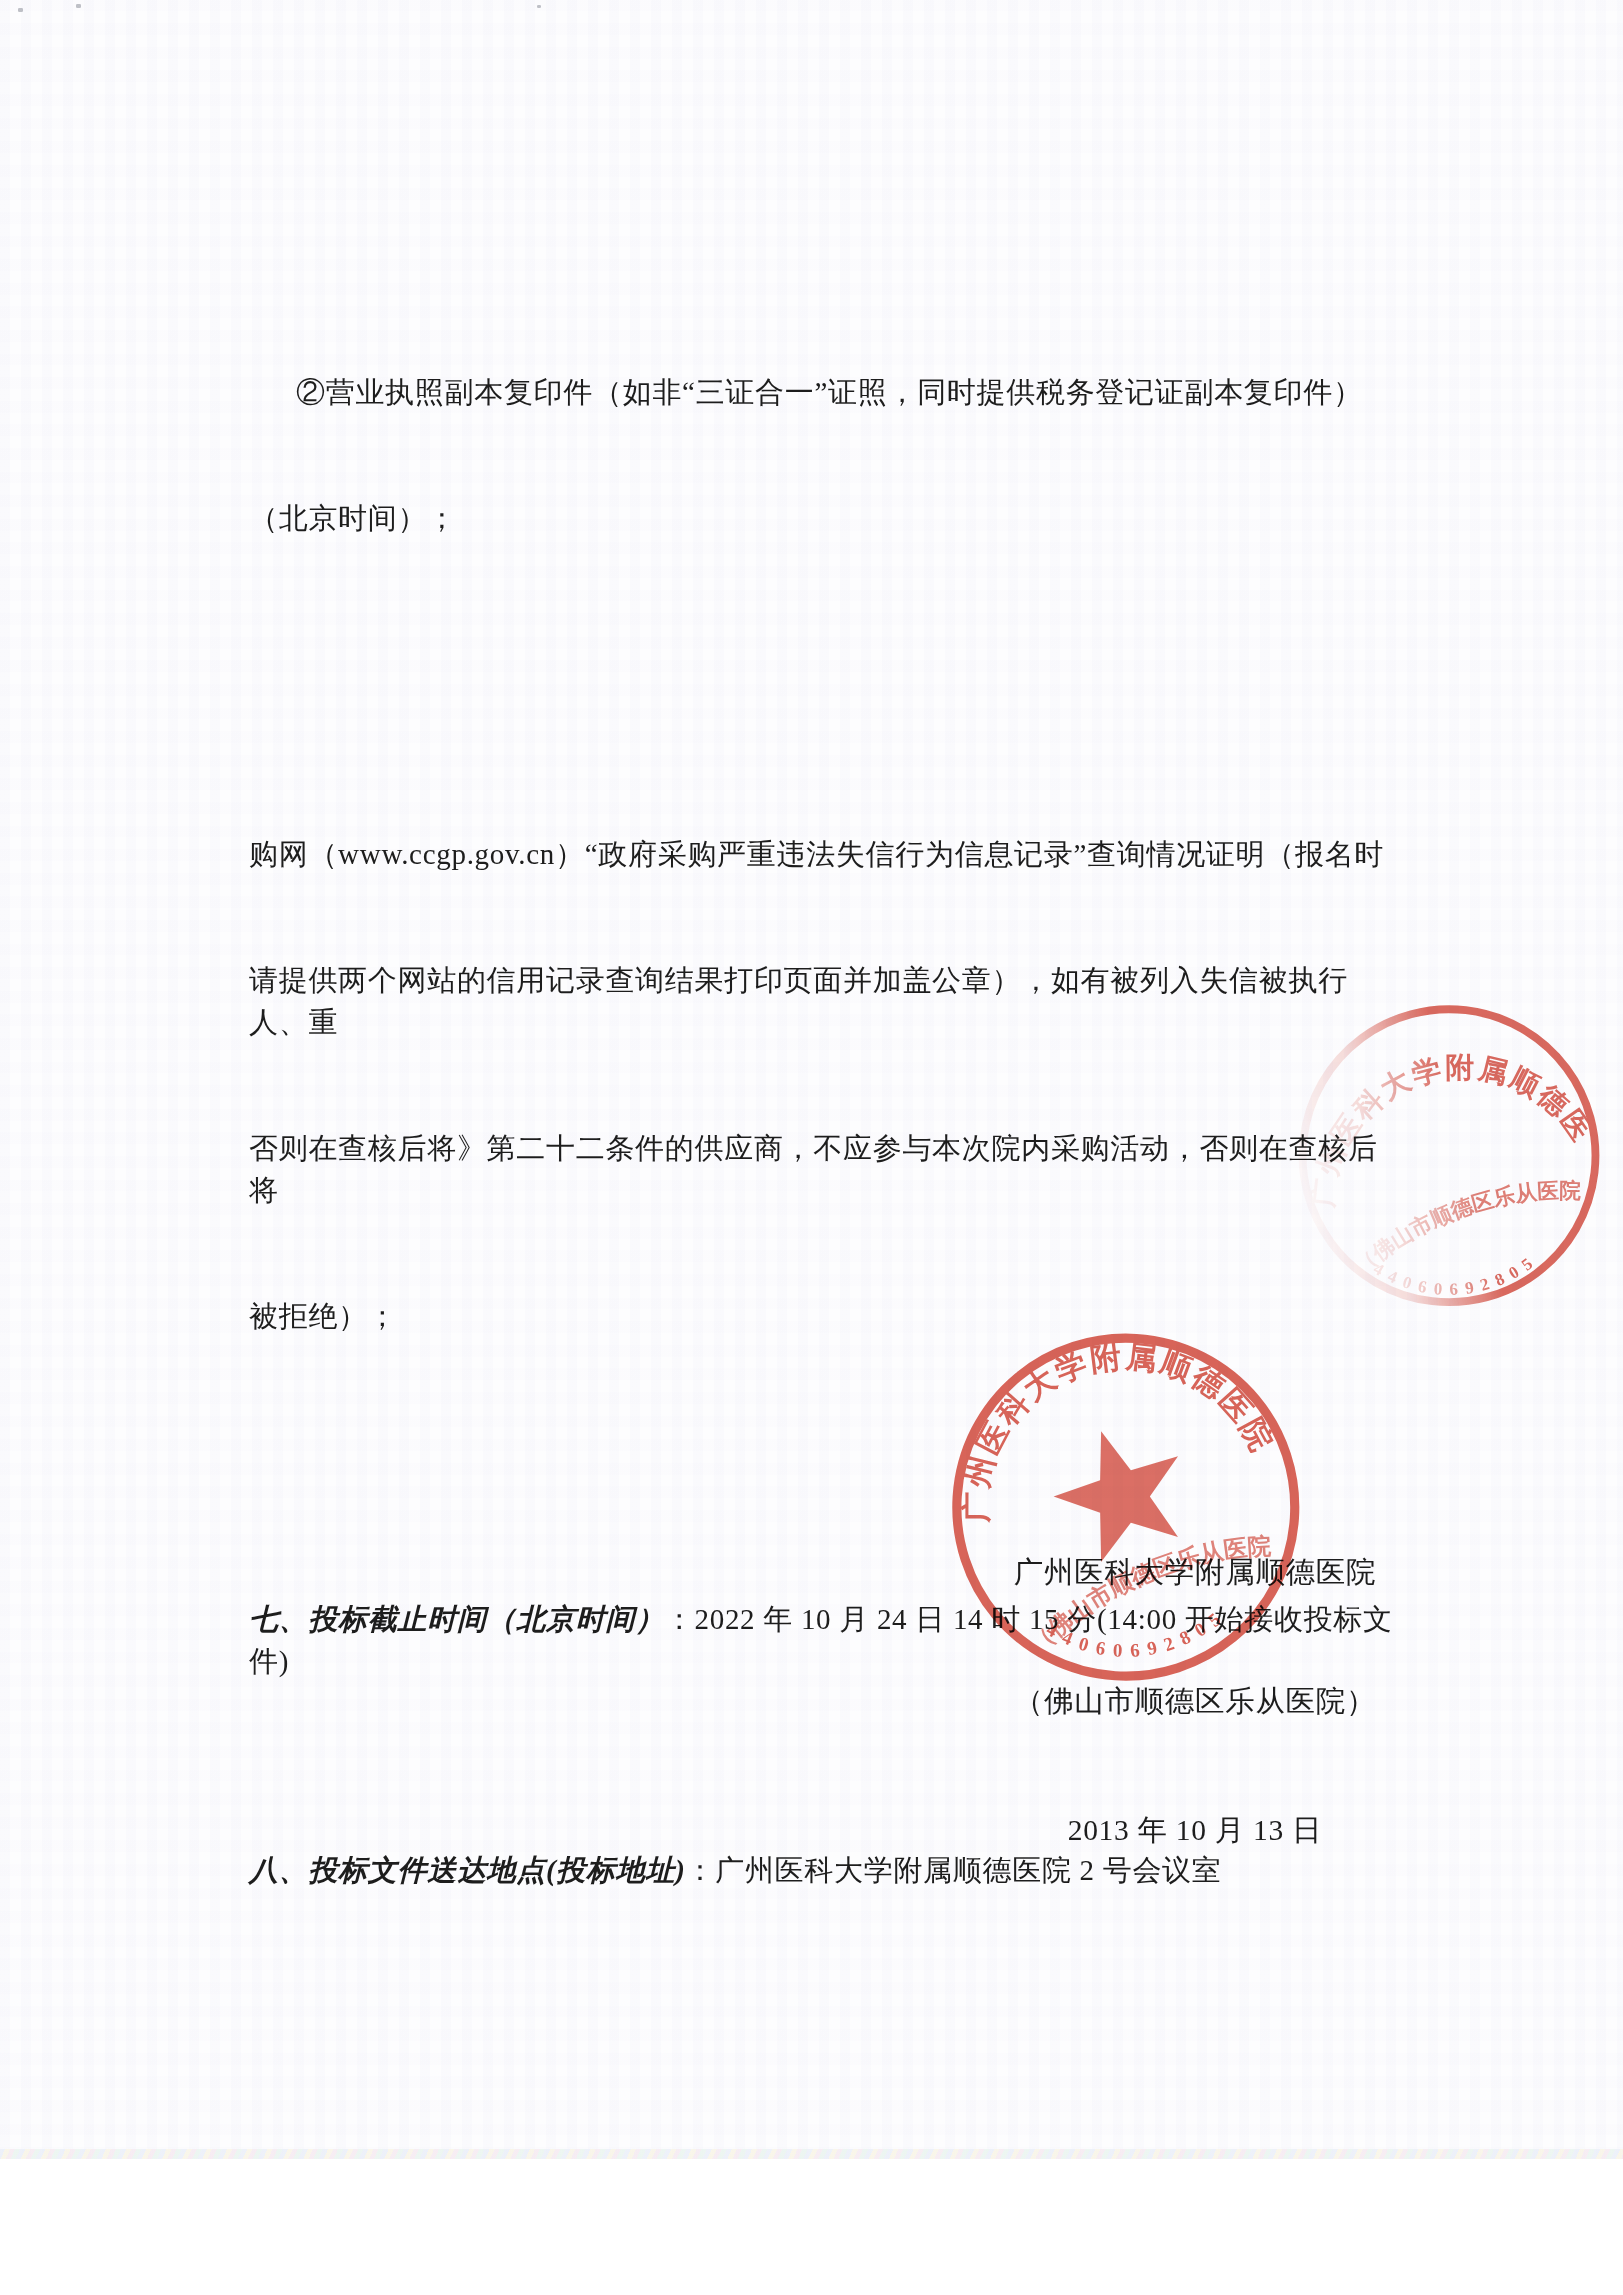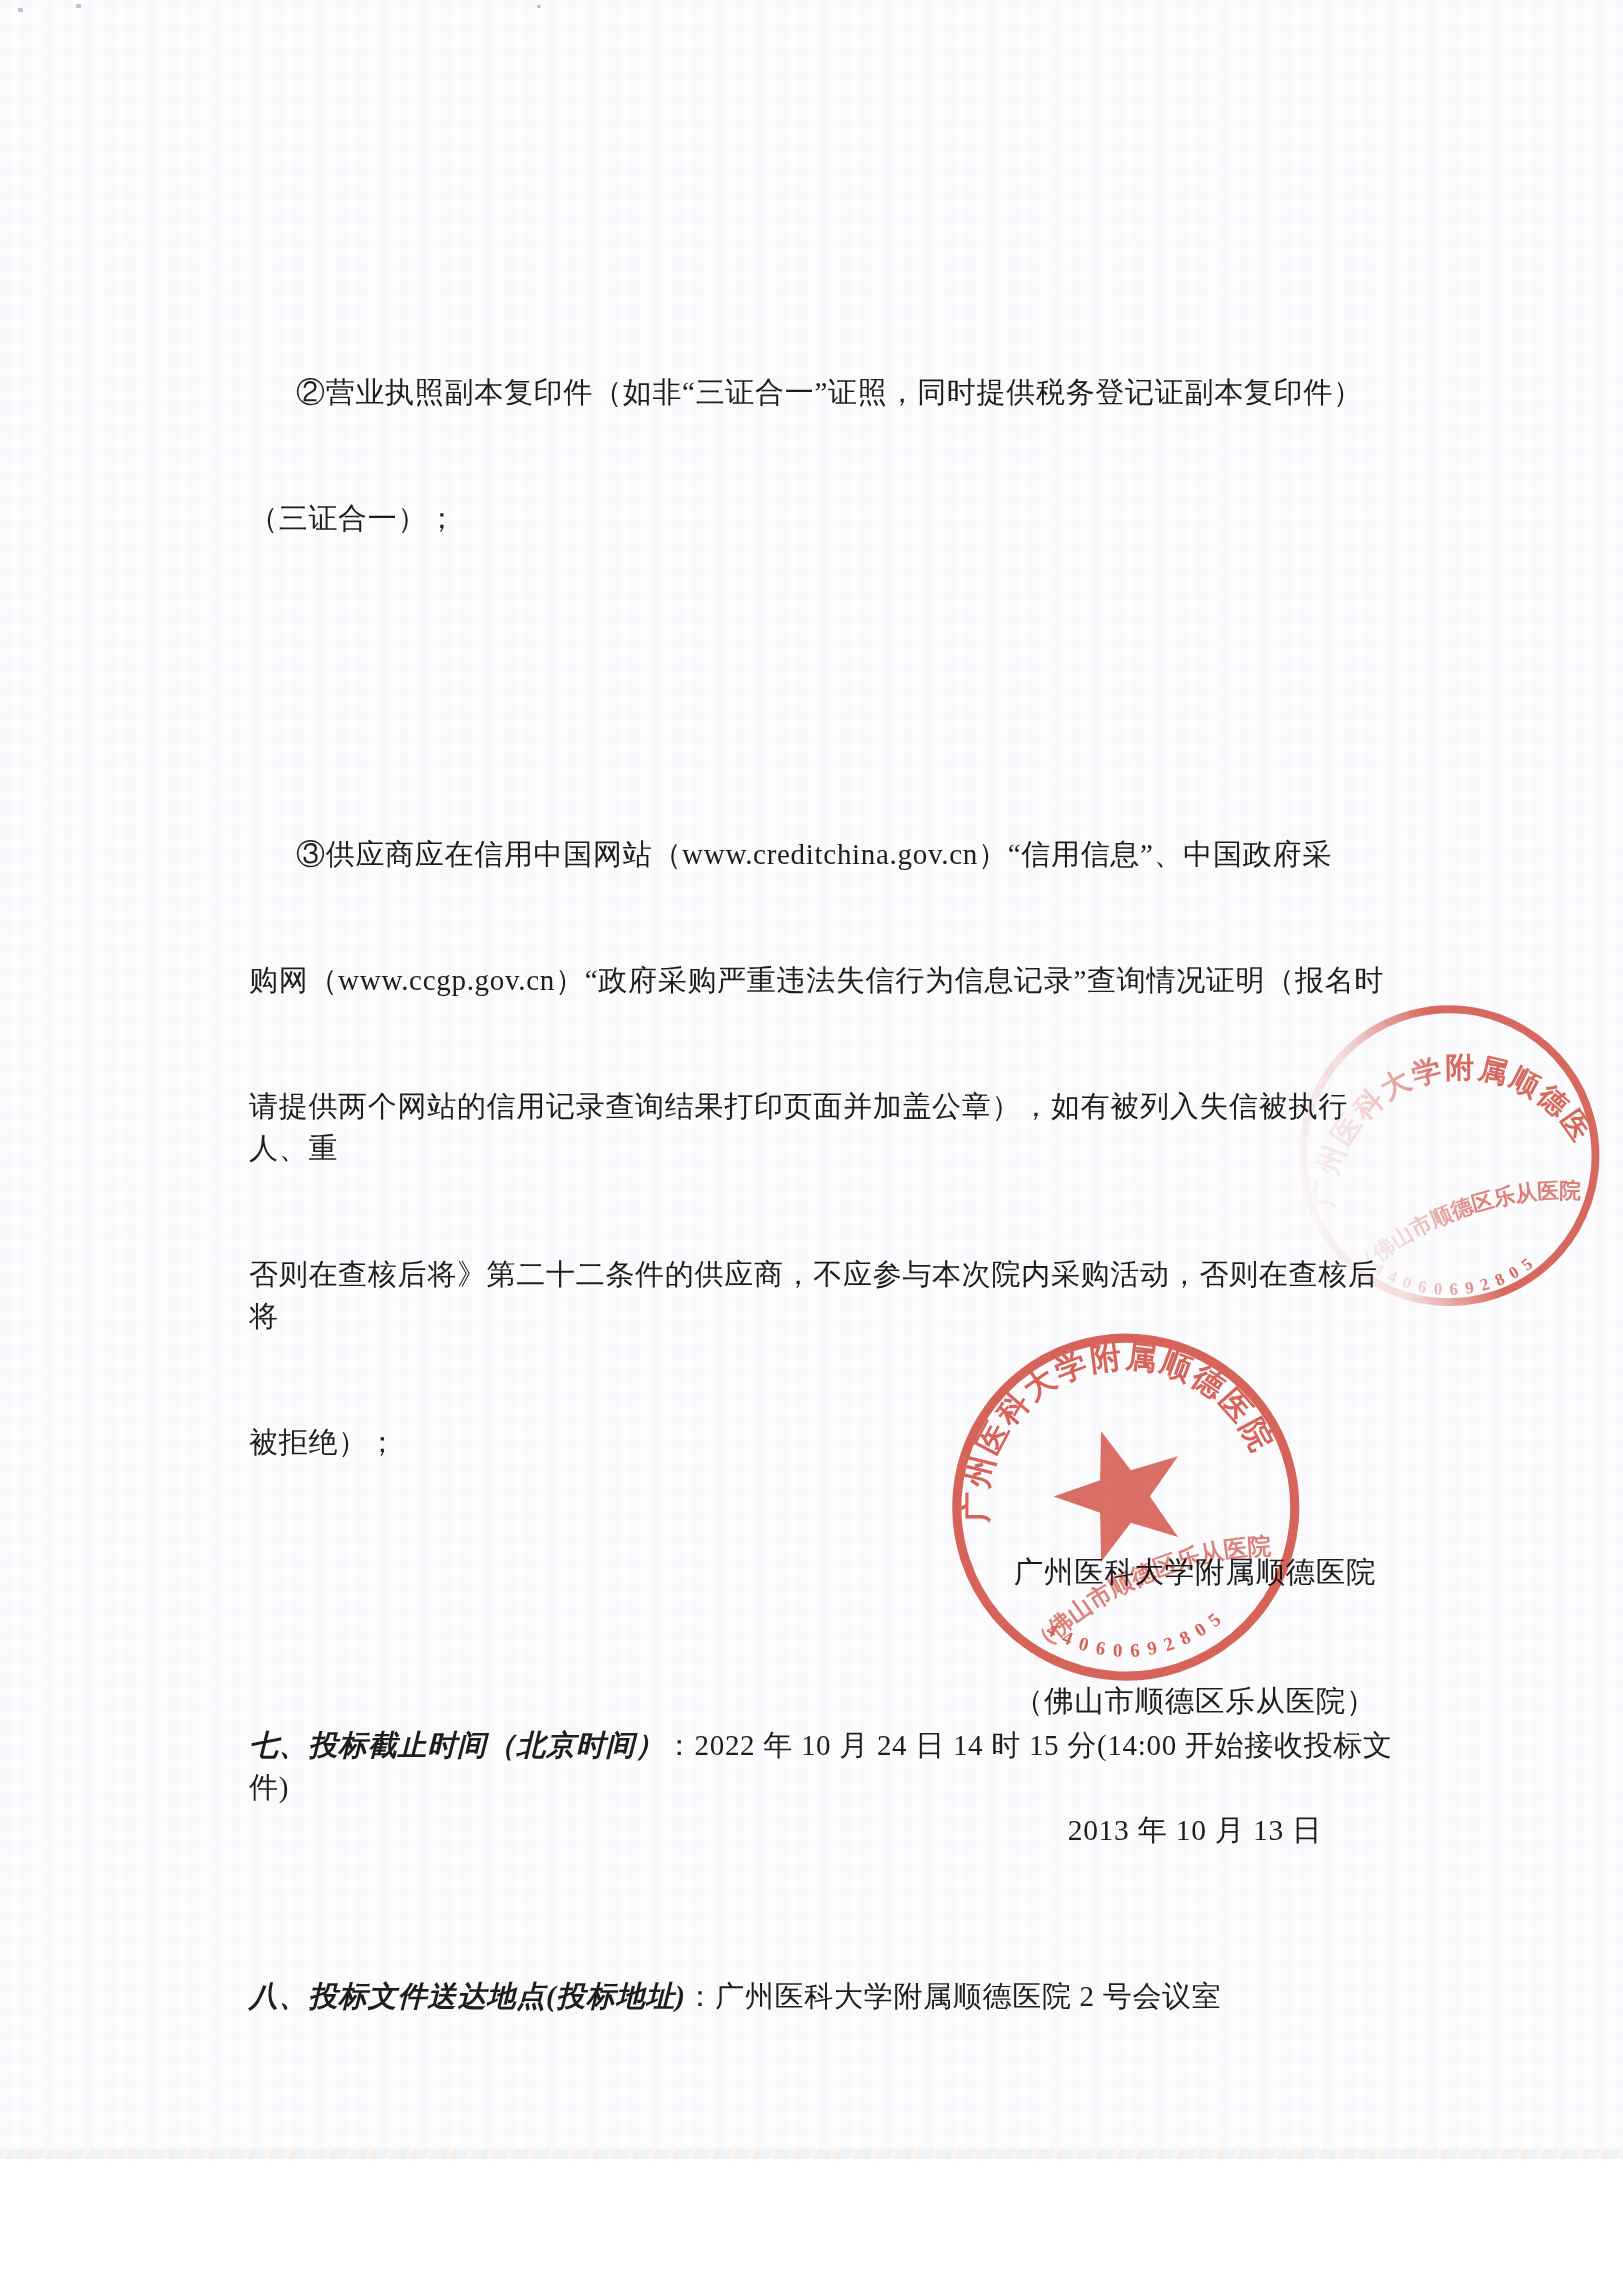--- a/index.html
+++ b/index.html
@@ -50,25 +50,24 @@
 <div class="page">
 
   <div class="speck" style="left:18.3px;top:7.9px;width:5.2px;height:3.9px;"></div>
   <div class="speck" style="left:76px;top:3.9px;width:4.6px;height:4.6px;"></div>
   <div class="speck" style="left:537px;top:5.2px;width:3.9px;height:3.3px;"></div>
 
   <div class="doc">
 
     <div class="para">
       <div class="ln indent">②营业执照副本复印件（如非“三证合一”证照，同时提供税务登记证副本复印件）</div>
-      <div class="ln">（三证合一）；</div>
+      <div class="ln">（北京时间）；</div>
     </div>
 
     <div class="para">
-      <div class="ln indent">③供应商应在信用中国网站（www.creditchina.gov.cn）“信用信息”、中国政府采</div>
       <div class="ln">购网（www.ccgp.gov.cn）“政府采购严重违法失信行为信息记录”查询情况证明（报名时</div>
       <div class="ln">请提供两个网站的信用记录查询结果打印页面并加盖公章），如有被列入失信被执行人、重</div>
       <div class="ln">否则在查核后将》第二十二条件的供应商，不应参与本次院内采购活动，否则在查核后将</div>
       <div class="ln">被拒绝）；</div>
     </div>
 
     <p class="item first"><span class="b">七、投标截止时间（北京时间）</span><span>：2022 年 10 月 24 日 14 时 15 分(14:00 开始接收投标文件)</span></p>
 
     <p class="item"><span class="b">八、投标文件送达地点(投标地址)</span><span>：广州医科大学附属顺德医院 2 号会议室</span></p>
 

